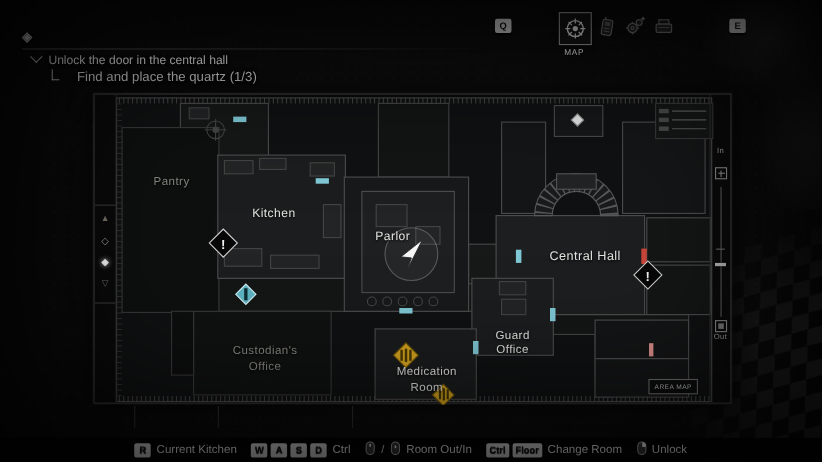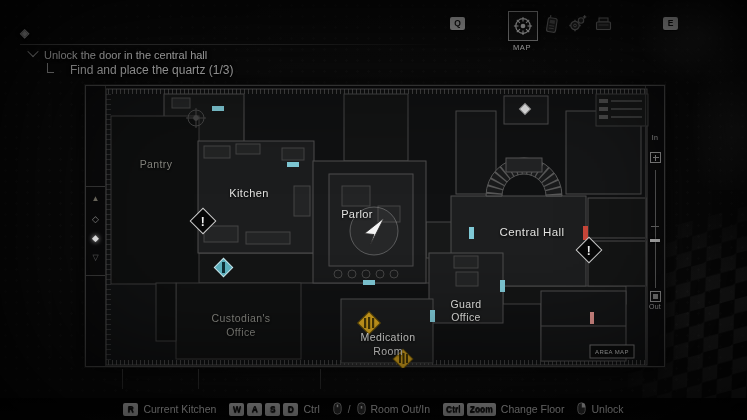--- a/index.html
+++ b/index.html
@@ -383,23 +383,23 @@
       <svg width="9" height="13" viewBox="0 0 9 13">
         <rect x="0.8" y="0.8" width="7.4" height="11.4" rx="3.7" fill="#353535" stroke="#9c9c9c"></rect>
         <line x1="4.5" y1="4" x2="4.5" y2="6.6" stroke="#e2e2e2" stroke-width="1.5"></line>
       </svg>
     </span>
     <span>Room Out/In</span>
   </div>
   <div class="hint">
     <span class="keys">
       <span class="kb">Ctrl</span>
-      <span class="kb">Zoom</span>
+      <span class="kb">Floor</span>
     </span>
-    <span>Change Floor</span>
+    <span>Change Room</span>
   </div>
   <div class="hint">
     <span class="micon">
       <svg width="9" height="13" viewBox="0 0 9 13">
         <rect x="0.8" y="0.8" width="7.4" height="11.4" rx="3.7" fill="#353535" stroke="#9c9c9c"></rect>
         <path d="M4.8,1 h0.2 a3.2,3.2 0 0 1 3.2,3.2 V5.4 h-3.4 Z" fill="#e0e0e0"></path>
       </svg>
     </span>
     <span>Unlock</span>
   </div>

